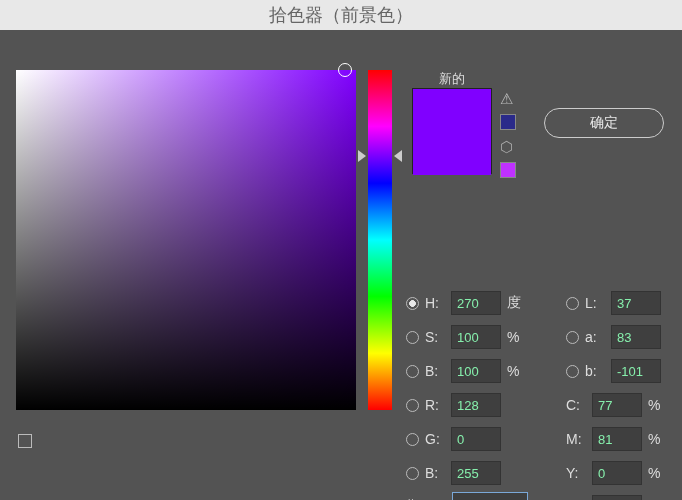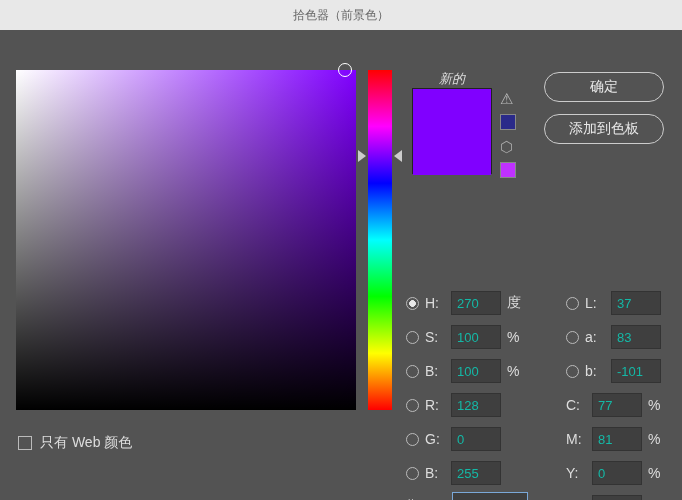--- a/index.html
+++ b/index.html
@@ -1,46 +1,46 @@
 <!DOCTYPE html>
 <html><head>
 <meta charset="utf-8">
 <style>
   * { box-sizing: border-box; margin: 0; padding: 0; font-family: -apple-system, "Helvetica Neue", Arial, sans-serif; }
   body { background: #535353; width: 682px; height: 500px; overflow: hidden; }
-  .titlebar { height: 30px; background: #e8e8e8; text-align: center; line-height: 30px; font-size: 12px; color: #666; }
+  .titlebar { height: 30px; background: #e8e8e8; text-align: center; line-height: 30px; font-size: 18px; color: #666; }
   .content { position: relative; background: #535353; height: 470px; }
   .color-field { position: absolute; left: 16px; top: 40px; width: 340px; height: 340px; background: linear-gradient(to top, #000, rgba(0,0,0,0)), linear-gradient(to right, #fff, #8000ff); cursor: crosshair; }
   .color-field .cursor { position:absolute; right:2px; top:0px; width:14px; height:14px; border:1.5px solid #fff; border-radius:50%; transform:translate(-2px,-7px);}
   .hue-strip { position: absolute; left: 368px; top: 40px; width: 24px; height: 340px; background: linear-gradient(to bottom, #ff0000 0%, #ff00ff 16.6%, #0000ff 33.3%, #00ffff 50%, #00ff00 66.6%, #ffff00 83.3%, #ff0000 100%); }
   .hue-arrow-l, .hue-arrow-r { position:absolute; top:120px; width:0;height:0;border-top:6px solid transparent;border-bottom:6px solid transparent;}
   .hue-arrow-l { left:358px; border-left:8px solid #ccc;}
   .hue-arrow-r { left:394px; border-right:8px solid #ccc;}
-  .swatch-group { position:absolute; left:412px; top:40px; width:110px;font-style:italic; }
+  .swatch-group { position:absolute; left:412px; top:40px; width:110px; }
   .swatch-label { color:#ddd; font-size:13px; text-align:center; width:80px;}
   .swatch-box { width:80px; height:86px; border:1px solid #222; }
   .sw-new { height:56px; background:#8000ff;}
   .sw-cur { height:30px; background:#8000ff;}
   .warn-col { position:absolute; left:500px; top:60px;}
   .warn-col div { margin-bottom:8px; width:16px;height:16px;}
   .tri { color:#bbb; font-size:15px;}
   .sq-navy { background:#2a2a8a; border:1px solid #888;}
   .cube { color:#aaa; font-size:15px;}
   .sq-mag { background:#c030ff; border:1px solid #888;}
   .buttons { position:absolute; right:18px; top:42px; width:120px;}
-  .btn { display:block; width:120px; height:30px; margin-bottom:12px; background:#535353; border:1.5px solid #ccc; border-radius:16px; color:#e8e8e8; font-size:14px; cursor:pointer;}
+  .btn { display:block; width:120px; height:30px; margin-bottom:12px; background:#535353; border:1.5px solid #ccc; border-radius:16px; color:#e8e8e8; font-size:14px; cursor:pointer;margin-top:36px;}
   .btn.gap { margin-top:8px;}
   .fields { position:absolute; left:406px; top:256px; color:#ddd; font-size:14px;}
   .col1 { position:absolute; left:0; width:160px;}
   .col2 { position:absolute; left:160px; width:120px;}
   .row { height:34px; display:flex; align-items:center;}
   .radio { width:13px;height:13px;border:1.5px solid #bbb;border-radius:50%;margin-right:6px;cursor:pointer;display:inline-block;}
   .radio.sel { background: radial-gradient(circle,#e8e8e8 0 40%,transparent 45%);}
   .fld-label { width:26px; display:inline-block;}
-  .fld-input { width:50px; height:24px; background:#3f3f3f; border:1px solid #333; color:#14b8a6; font-size:13px; padding:0 5px;}
+  .fld-input { width:50px; height:24px; background:#3f3f3f; border:1px solid #333; color:#86efac; font-size:13px; padding:0 5px;}
   .fld-input.hex { width:76px; border:1px solid #7aa8d8;}
   .unit { margin-left:6px; width:14px; display:inline-block;}
   .webonly { position:absolute; left:18px; top:404px; color:#ddd; font-size:14px; display:flex; align-items:center;}
   .chk { width:14px;height:14px;border:1.5px solid #bbb;margin-right:8px;cursor:pointer;}
   .hexrow { position:absolute; left:406px; top:462px; color:#ddd; font-size:14px; display:flex; align-items:center;}
 </style>
 </head>
 <body>
 
 <div class="titlebar">
@@ -67,21 +67,20 @@
 
   <div class="warn-col">
     <div class="tri">⚠</div>
     <div class="sq-navy"></div>
     <div class="cube">⬡</div>
     <div class="sq-mag"></div>
   </div>
 
   <div class="buttons">
     <button class="btn">确定</button>
-    <button class="btn gap">添加到色板</button>
   </div>
 
   <div class="fields">
     <div class="col1">
       <div class="row">
           <span class="radio sel"></span>
           <span class="fld-label">H:</span>
           <input class="fld-input" value="270" style="">
           <span class="unit">度</span>
         </div>
@@ -152,16 +151,15 @@
     </div>
   </div>
 
   <div class="hexrow">
     <span style="width:46px">#</span>
     <input class="fld-input hex" value="8000ff" style="">
   </div>
 
   <div class="webonly">
     <span class="chk"></span>
-    <span>只有 Web 颜色</span>
   </div>
 
 </div>
 
 </body></html>

